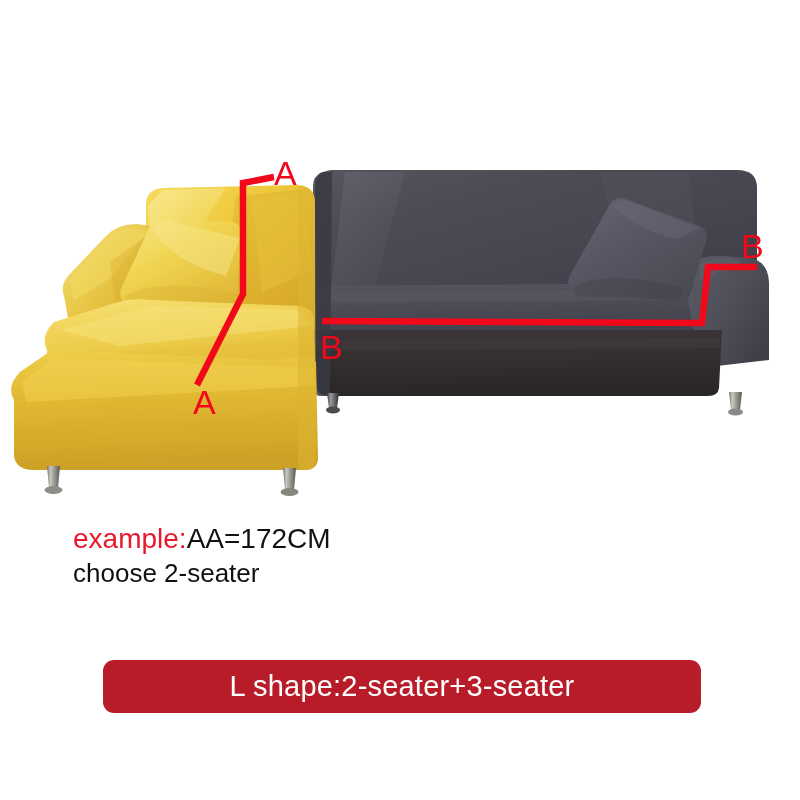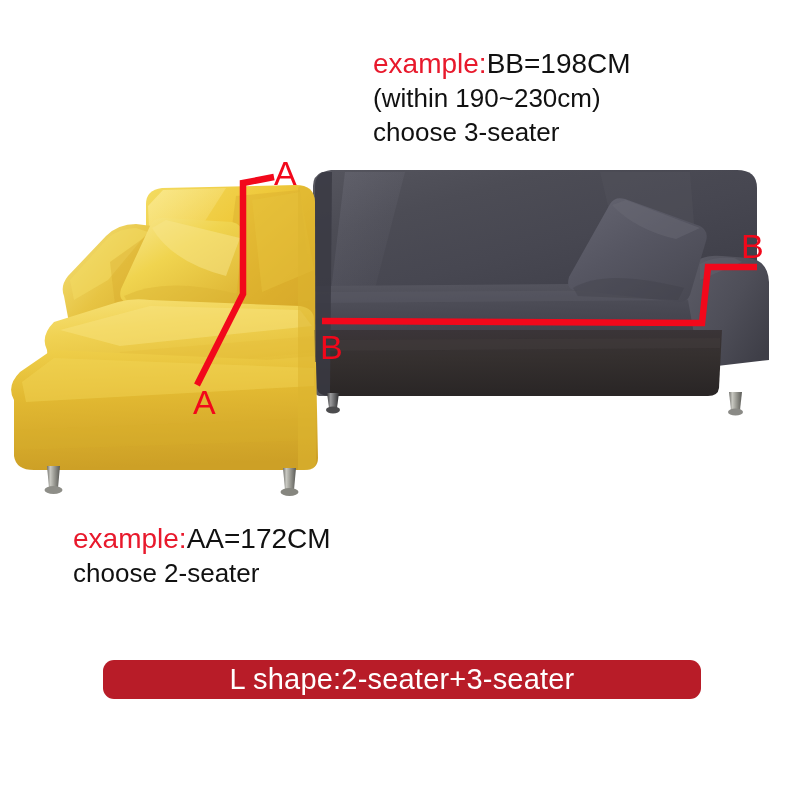--- a/index.html
+++ b/index.html
@@ -18,21 +18,21 @@
   .callout .ln{white-space:nowrap;display:block;}
   .callout .kw{color:#E8192C;}
   #callout-bb{left:373px;top:46px;font-size:27px;}
   #callout-aa{left:73px;top:521px;font-size:27px;}
   .callout .ln1{font-size:28px;}
   .callout .ln2{font-size:26px;}
   .callout .ln3{font-size:26px;}
 
   
   #banner{
-    position:absolute;left:103px;top:660px;width:598px;height:39px;
+    position:absolute;left:103px;top:660px;width:598px;height:53px;
     background:#B81C28;border-radius:11px;
     display:flex;align-items:center;justify-content:center;
   }
   #banner-label{color:#fff;font-size:29px;letter-spacing:.2px;white-space:nowrap;}
 
   
   #art{position:absolute;left:0;top:0;width:800px;height:800px;}
 
   
   .mletter{position:absolute;color:#F2081B;font-size:34px;font-weight:400;
@@ -222,25 +222,20 @@
     <g fill="none" stroke="#F2081B" stroke-width="6.5" stroke-linecap="butt" stroke-linejoin="miter">
       <path d="M322,321 L702,323 L708,267 L757,267"></path>
     </g>
   </svg>
 
   <span class="mletter" id="letter-a-top">A</span>
   <span class="mletter" id="letter-a-bottom">A</span>
   <span class="mletter" id="letter-b-left">B</span>
   <span class="mletter" id="letter-b-right">B</span>
 
-  <div class="callout" id="callout-bb">
-    <span class="ln ln1"><span class="kw">example:</span><span>BB=198CM</span></span>
-    <span class="ln ln2">(within 190~230cm)</span>
-    <span class="ln ln3">choose 3-seater</span>
-  </div>
 
   <div class="callout" id="callout-aa">
     <span class="ln ln1"><span class="kw">example:</span><span>AA=172CM</span></span>
     <span class="ln ln3">choose 2-seater</span>
   </div>
 
   <div id="banner">
     <span id="banner-label">L shape:2-seater+3-seater</span>
   </div>
 

